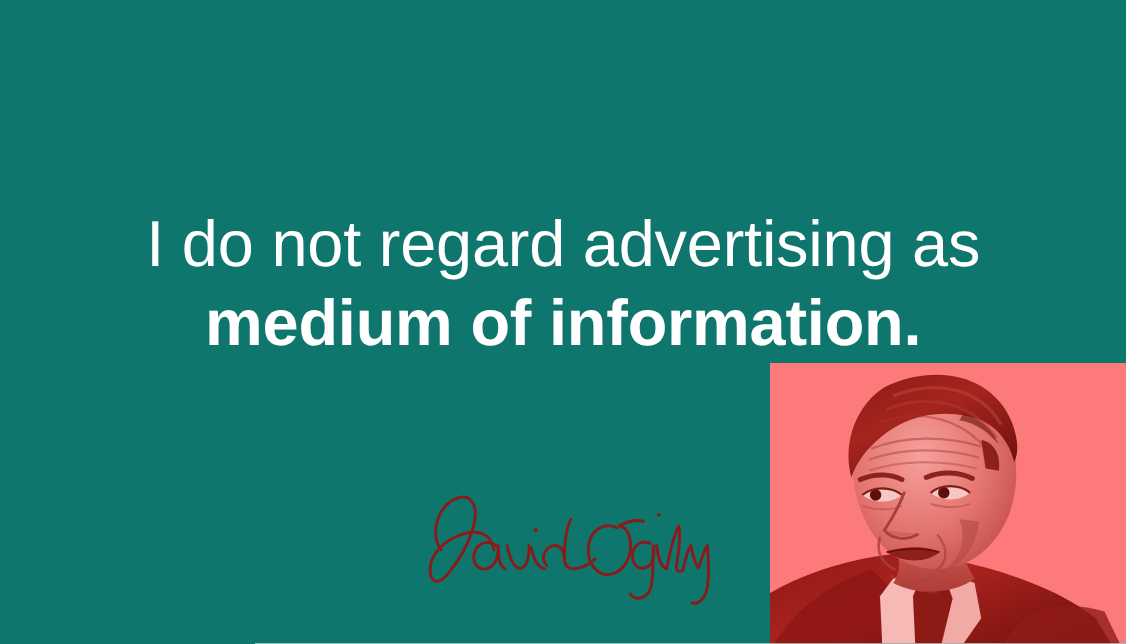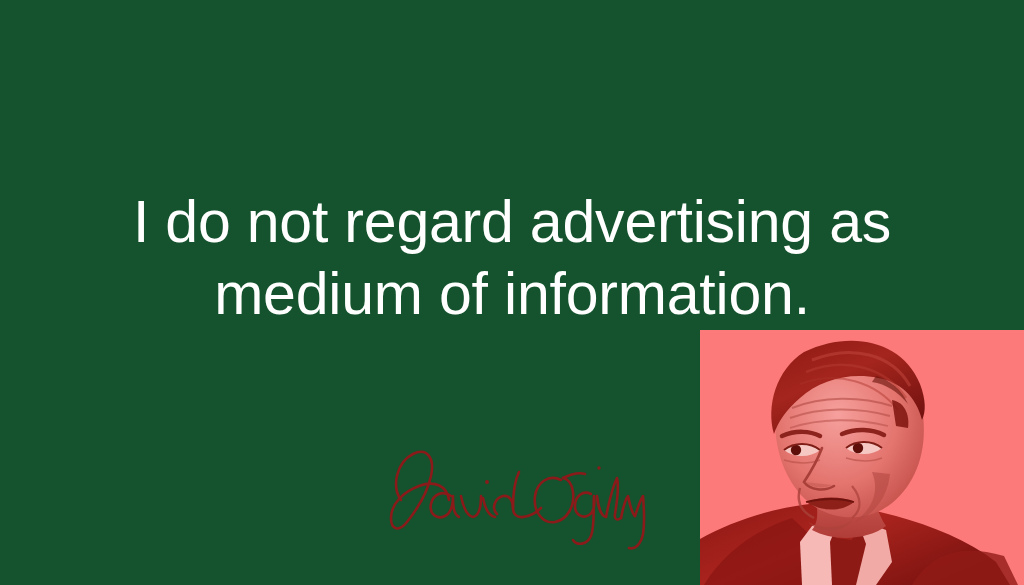--- a/index.html
+++ b/index.html
@@ -55,21 +55,21 @@
     width: 324px;
     height: 255px;
     z-index: 4;
     overflow: hidden;
   }
   #portrait svg { display: block; width: 100%; height: 100%; }
 </style>
 </head>
 <body>
 
-<div id="stage" style="background: #14532d;">
+<div id="stage" style="background: #0f766e;">
 
   <div id="portrait">
     <svg viewBox="0 0 324 255" preserveAspectRatio="xMidYMax meet" aria-hidden="true">
       <defs>
         <clipPath id="frameClip">
           <rect x="0" y="0" width="324" height="255"></rect>
         </clipPath>
         <radialGradient id="faceShade" cx="42%" cy="40%" r="72%">
           <stop offset="0%" stop-color="#f6a09d"></stop>
           <stop offset="55%" stop-color="#e4756f"></stop>
@@ -168,21 +168,21 @@
         <path d="M 108 192 C 122 200 142 198 152 190
                  C 146 202 122 206 108 192 Z" fill="#ac433c" opacity="0.6"></path>
 
         <path d="M 172 142 C 180 162 172 180 154 192 C 174 186 188 166 190 144 Z" fill="#b1463f" opacity="0.55"></path>
       </g>
     </svg>
   </div>
 
   <div id="quote-block">
     <span class="quote-line" style="color: rgb(255, 255, 255);">I do not regard advertising as</span>
-    <span class="quote-line" style="color: rgb(255, 255, 255);">medium of information.</span>
+    <span class="quote-line" style="color: rgb(255, 255, 255); font-weight: bold;">medium of information.</span>
   </div>
 
   <div id="signature" aria-label="David Ogilvy">
     <svg viewBox="0 0 270 120" aria-hidden="true">
       <g fill="none" stroke="#8b1a1a" stroke-width="2.6" stroke-linecap="round" stroke-linejoin="round">
 
         <path d="M 16 62 C 6 48 12 24 28 16 C 42 9 50 20 46 38
                  C 42 56 30 74 22 84 C 14 94 6 92 6 80
                  C 6 66 18 54 34 48 C 50 42 62 48 64 62"></path>
 

